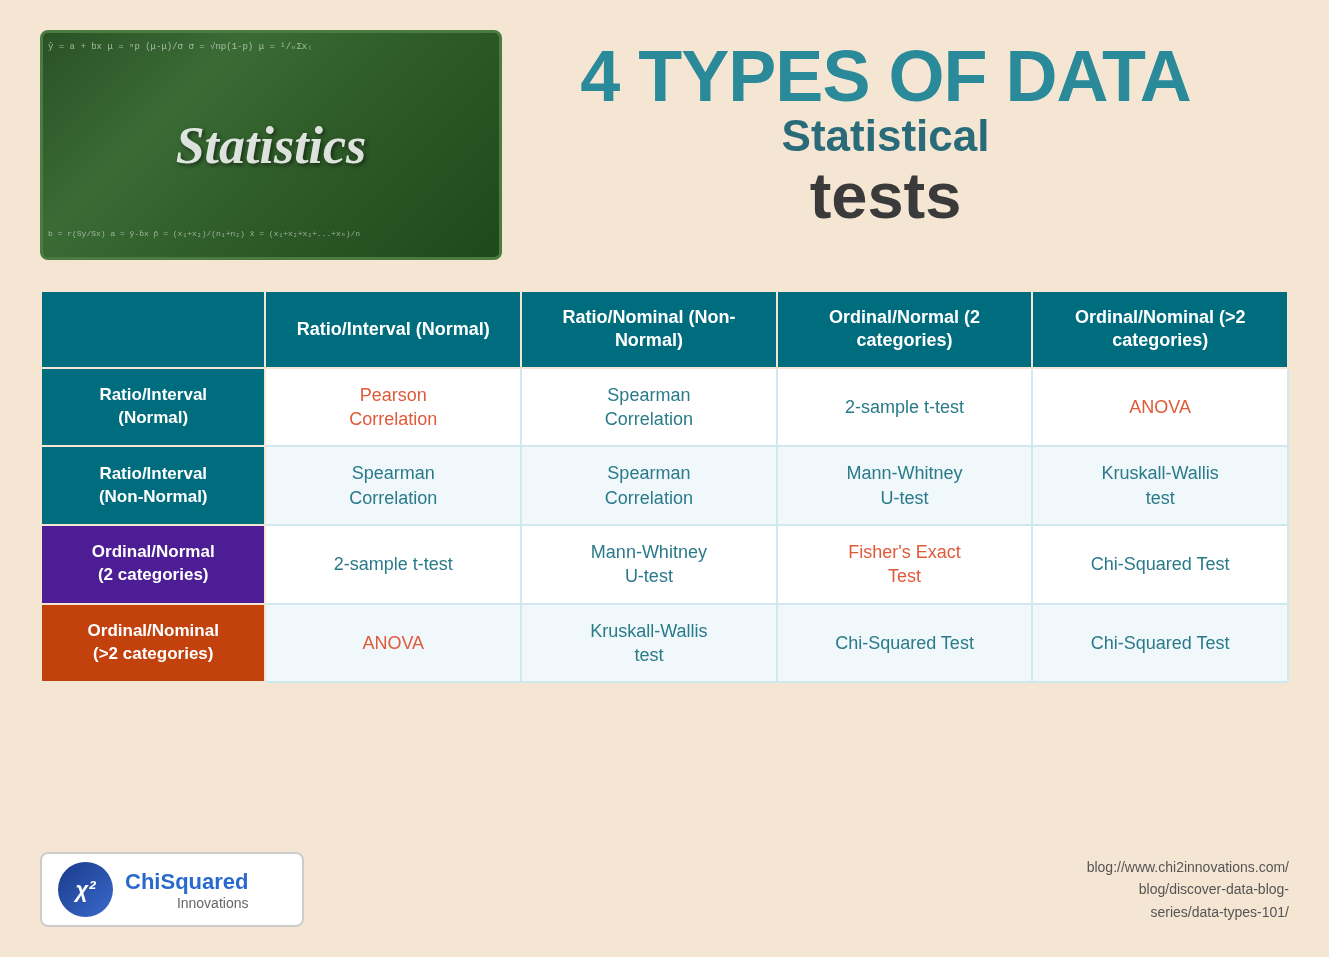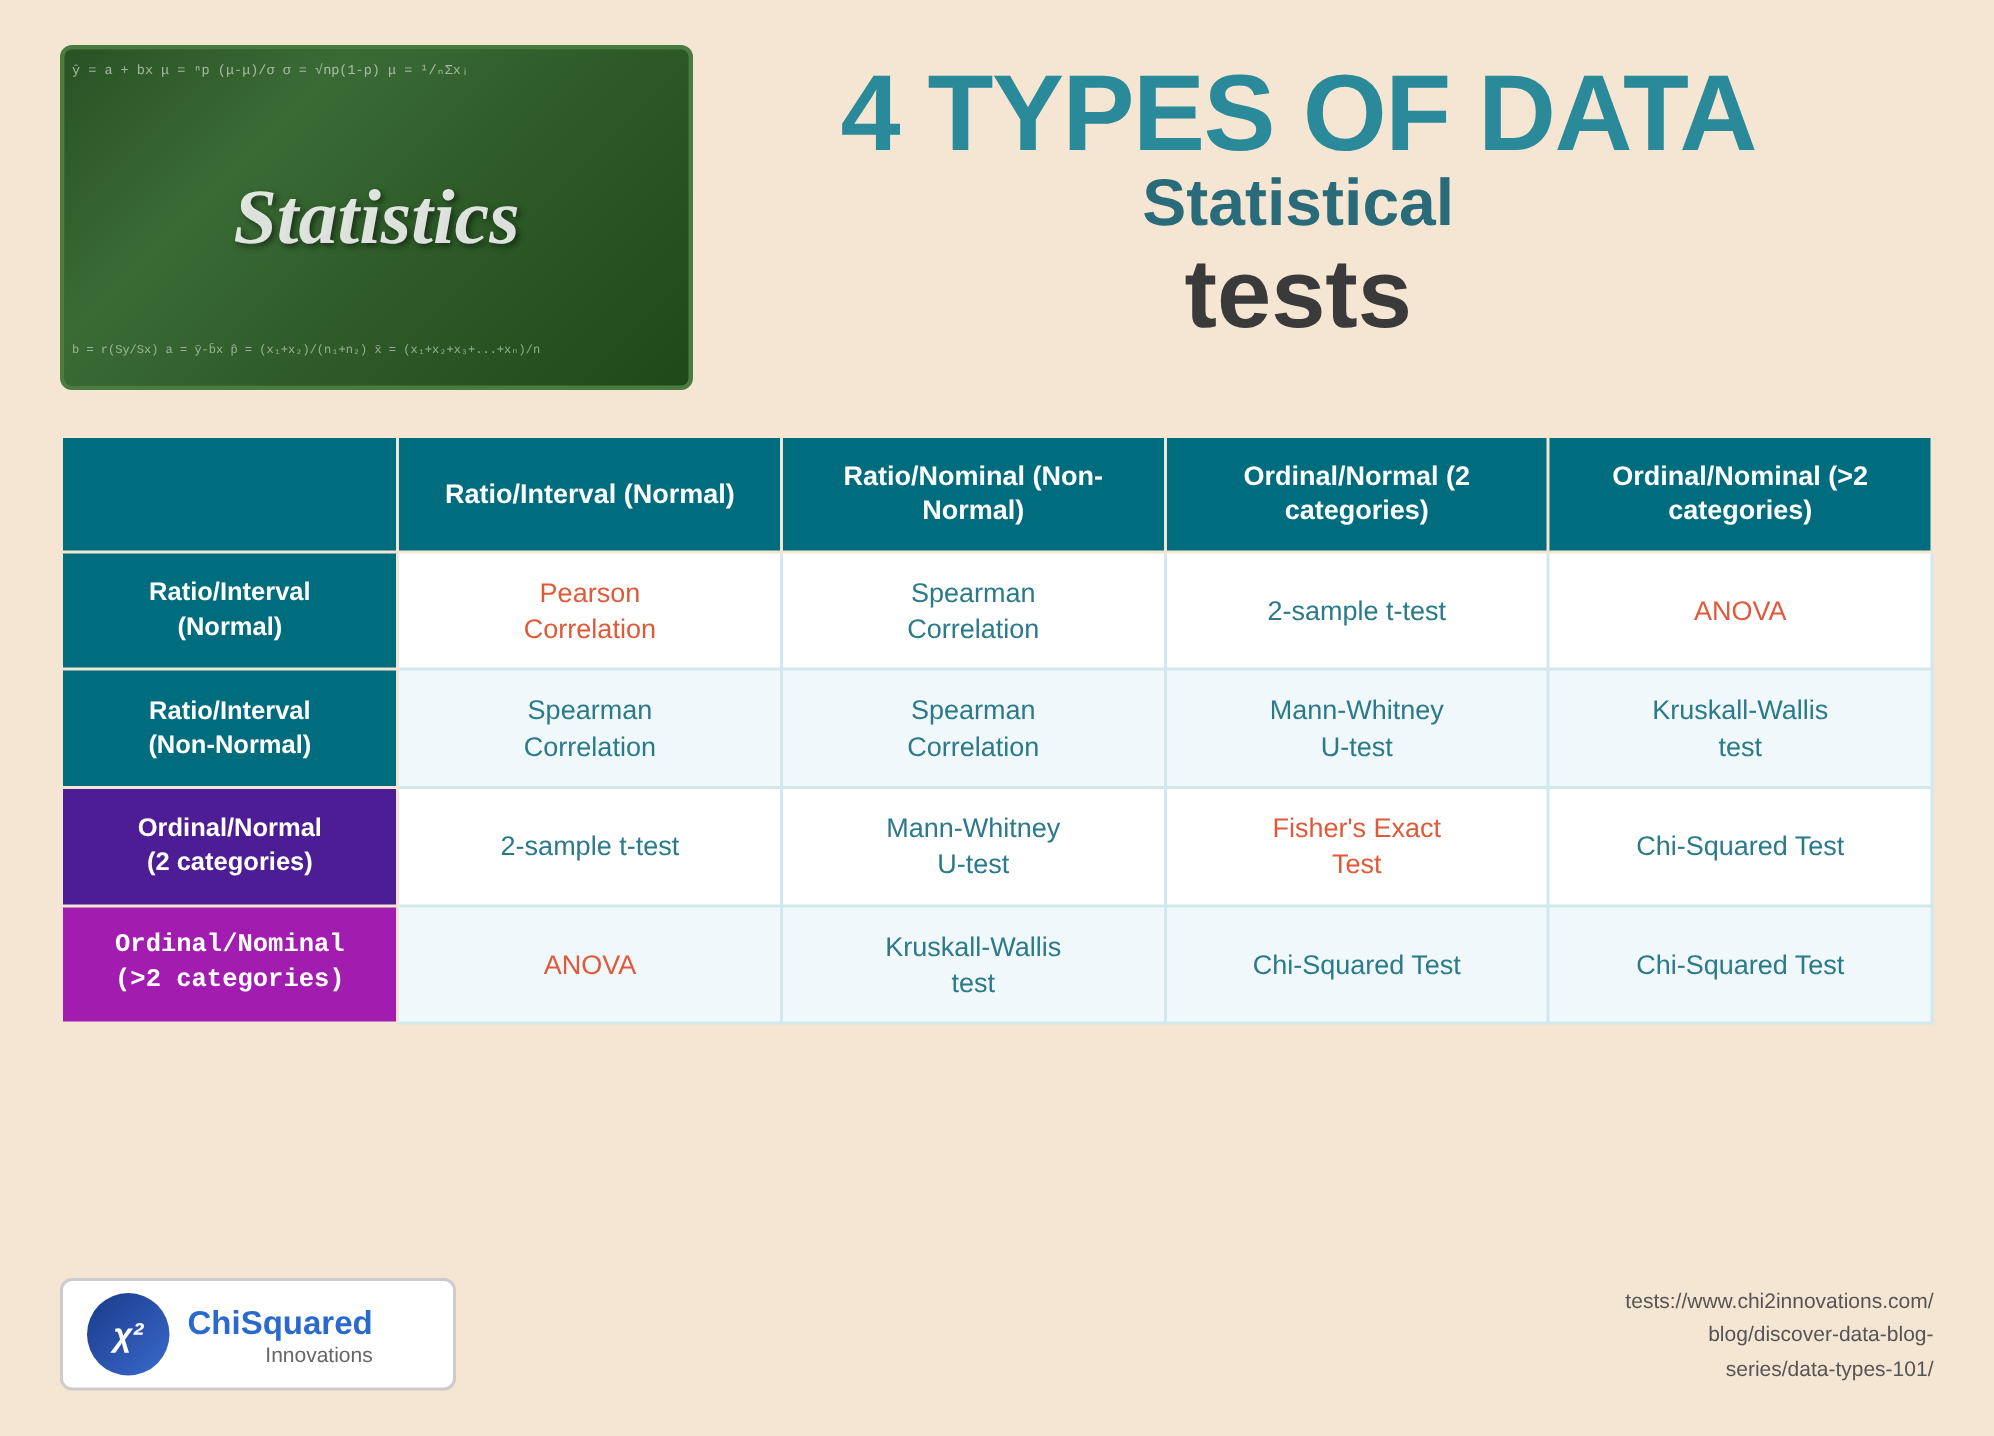--- a/index.html
+++ b/index.html
@@ -24,21 +24,21 @@
 
     
     .header {
       display: flex;
       flex-direction: row;
       align-items: flex-start;
       margin-bottom: 30px;
     }
 
     .chalkboard-img {
-      width: 422px;
+      width: 462px;
       height: 230px;
       background: #2d5a27;
       border: 3px solid #4a7c40;
       border-radius: 8px;
       position: relative;
       overflow: hidden;
       flex-shrink: 0;
     }
 
     .chalkboard-img .chalk-bg {
@@ -309,21 +309,21 @@
 
         <tr>
           <td style="background-color:#4c1d95;color:#fff;font-weight:bold;font-size:17px;border:2px solid #f5e6d3;">Ordinal/Normal<br>(2 categories)</td>
           <td class="cell-teal">2-sample t-test</td>
           <td class="cell-teal">Mann-Whitney<br>U-test</td>
           <td class="cell-salmon">Fisher's Exact<br>Test</td>
           <td class="cell-teal">Chi-Squared Test</td>
         </tr>
 
         <tr>
-          <td style="background-color:#a21caf;color:#fff;font-weight:bold;font-size:17px;border:2px solid #f5e6d3;font-family:Liberation Mono, monospace;">Ordinal/Nominal<br>(&gt;2 categories)</td>
+          <td style="background-color:#c2410c;color:#fff;font-weight:bold;font-size:17px;border:2px solid #f5e6d3;">Ordinal/Nominal<br>(&gt;2 categories)</td>
           <td class="cell-salmon">ANOVA</td>
           <td class="cell-teal">Kruskall-Wallis<br>test</td>
           <td class="cell-teal">Chi-Squared Test</td>
           <td class="cell-teal">Chi-Squared Test</td>
         </tr>
       </tbody>
     </table>
   </div>
 
   <div class="footer">
@@ -332,18 +332,18 @@
         <span>χ²</span>
       </div>
       <div class="logo-text">
         <div class="logo-name">
           <span class="chi">Chi</span><span class="squared">Squared</span>
         </div>
         <div class="logo-sub">Innovations</div>
       </div>
     </div>
     <div class="footer-url">
-      <span>tests://www.chi2innovations.com/</span><br>
+      <span>blog://www.chi2innovations.com/</span><br>
       <span>blog/discover-data-blog-</span><br>
       <span>series/data-types-101/</span>
     </div>
   </div>
 </div>
 
 </body></html>

